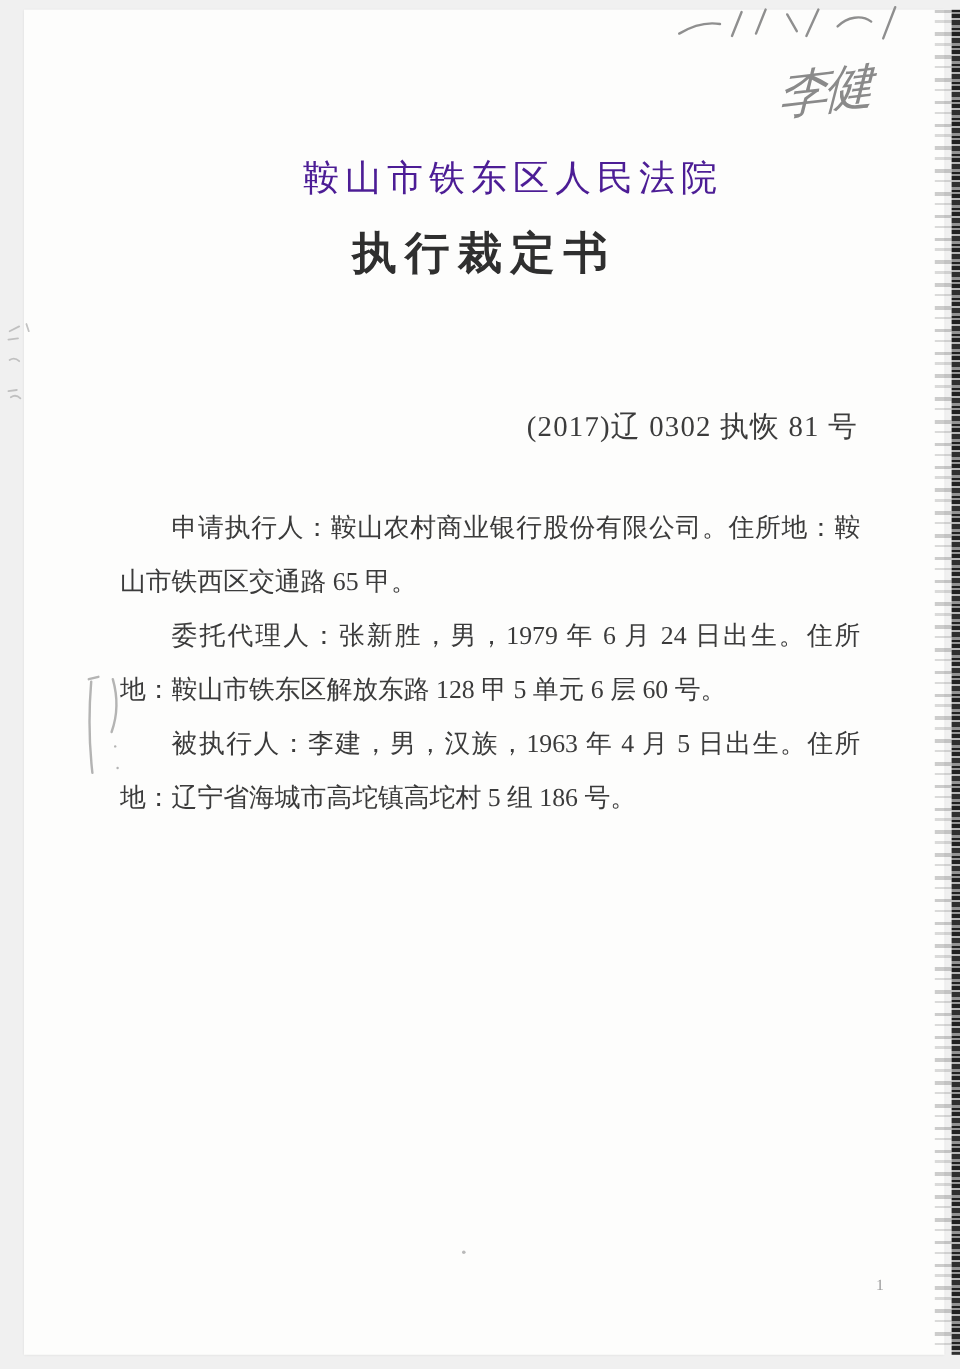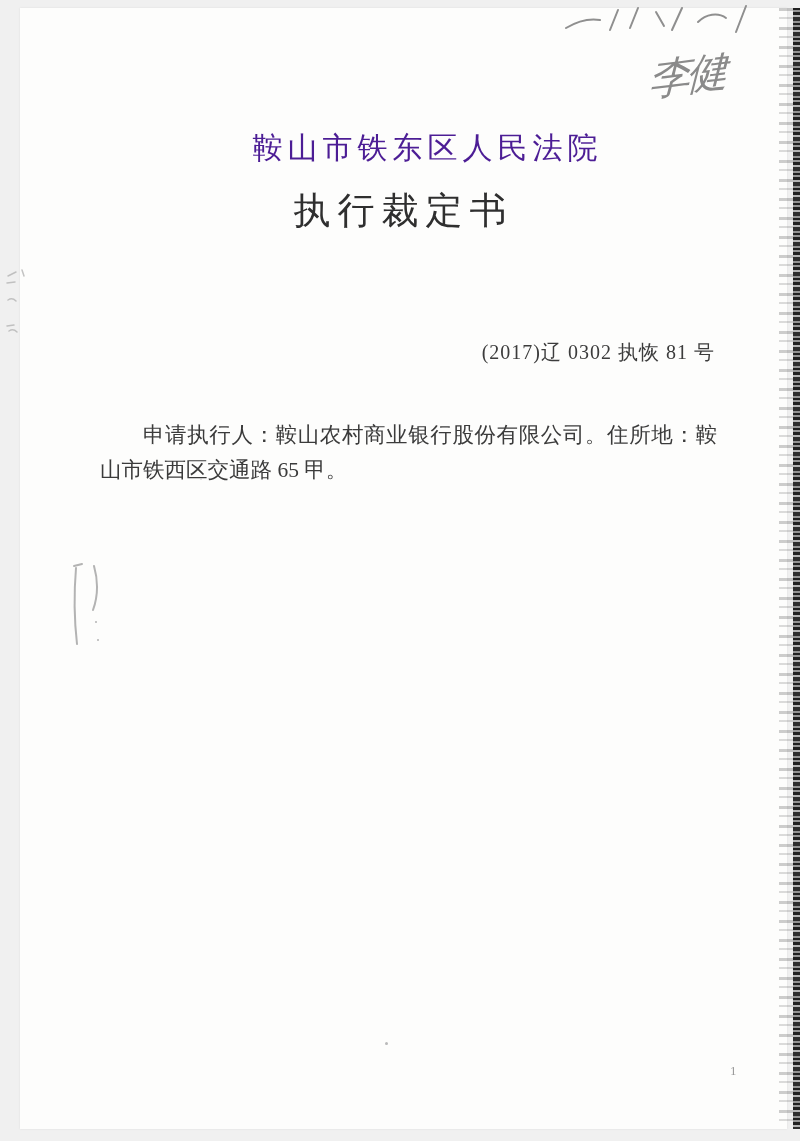--- a/index.html
+++ b/index.html
@@ -30,31 +30,31 @@
       rgba(60,60,60,.25) 0 3px, rgba(255,255,255,0) 3px 9px,
       rgba(80,80,80,.2) 9px 11px, rgba(255,255,255,0) 11px 19px);
   }
   .court-name{
     position:absolute;left:0;top:120px;width:100%;
     text-align:center;font-size:30px;font-weight:500;color:#4c1d95;
     letter-spacing:5px;margin:0;padding-left:24px;
   }
   .doc-title{
     position:absolute;left:0;top:178px;width:100%;
-    text-align:center;font-size:37px;font-weight:400;color:#2f2f2f;
+    text-align:center;font-size:37px;font-weight:700;color:#2f2f2f;
     letter-spacing:7px;margin:0;
   }
   .case-number{
     position:absolute;left:0;top:331px;width:100%;
     box-sizing:border-box;padding-right:72px;
-    text-align:right;font-size:20px;color:#3c3c3c;letter-spacing:1px;
+    text-align:right;font-size:24px;color:#3c3c3c;letter-spacing:1px;
   }
   .body-text{
     position:absolute;left:80px;top:410px;width:617px;
-    font-size:21.5px;line-height:35px;color:#3b3b3b;
+    font-size:21.5px;line-height:45px;color:#3b3b3b;
     text-align:justify;
   }
   .body-text p{margin:0;text-indent:2em;}
   .handwritten-name{
     position:absolute;left:628px;top:36px;width:140px;
     font-size:42px;color:#6e6e6e;
     transform:rotate(-7deg) skewX(-8deg);
     font-style:italic;letter-spacing:-4px;opacity:.8;
     font-family:"DejaVu Sans","Liberation Sans",sans-serif;
   }
@@ -87,20 +87,22 @@
   <div class="handwritten-name">李健</div>
 
   <h1 class="court-name">鞍山市铁东区人民法院</h1>
 
   <h2 class="doc-title">执行裁定书</h2>
 
   <div class="case-number">(2017)辽 0302 执恢 81 号</div>
 
   <div class="body-text">
     <p>申请执行人：鞍山农村商业银行股份有限公司。住所地：鞍山市铁西区交通路 65 甲。</p>
+    <p>委托代理人：张新胜，男，1979 年 6 月 24 日出生。住所地：鞍山市铁东区解放东路 128 甲 5 单元 6 层 60 号。</p>
+    <p>被执行人：李建，男，汉族，1963 年 4 月 5 日出生。住所地：辽宁省海城市高坨镇高坨村 5 组 186 号。</p>
   </div>
 
   <svg class="margin-marks" width="30" height="360" viewBox="0 0 30 360" aria-hidden="true">
     <g stroke="#b5b5b5" stroke-width="1.5" fill="none" stroke-linecap="round" opacity=".8">
       <path d="M8 268 L16 264"></path>
       <path d="M7 275 L15 274"></path>
       <path d="M22 262 L24 268"></path>
       <path d="M8 292 C11 290, 14 291, 16 293"></path>
       <path d="M7 318 L14 317"></path>
       <path d="M9 323 C12 321, 15 322, 17 324"></path>

